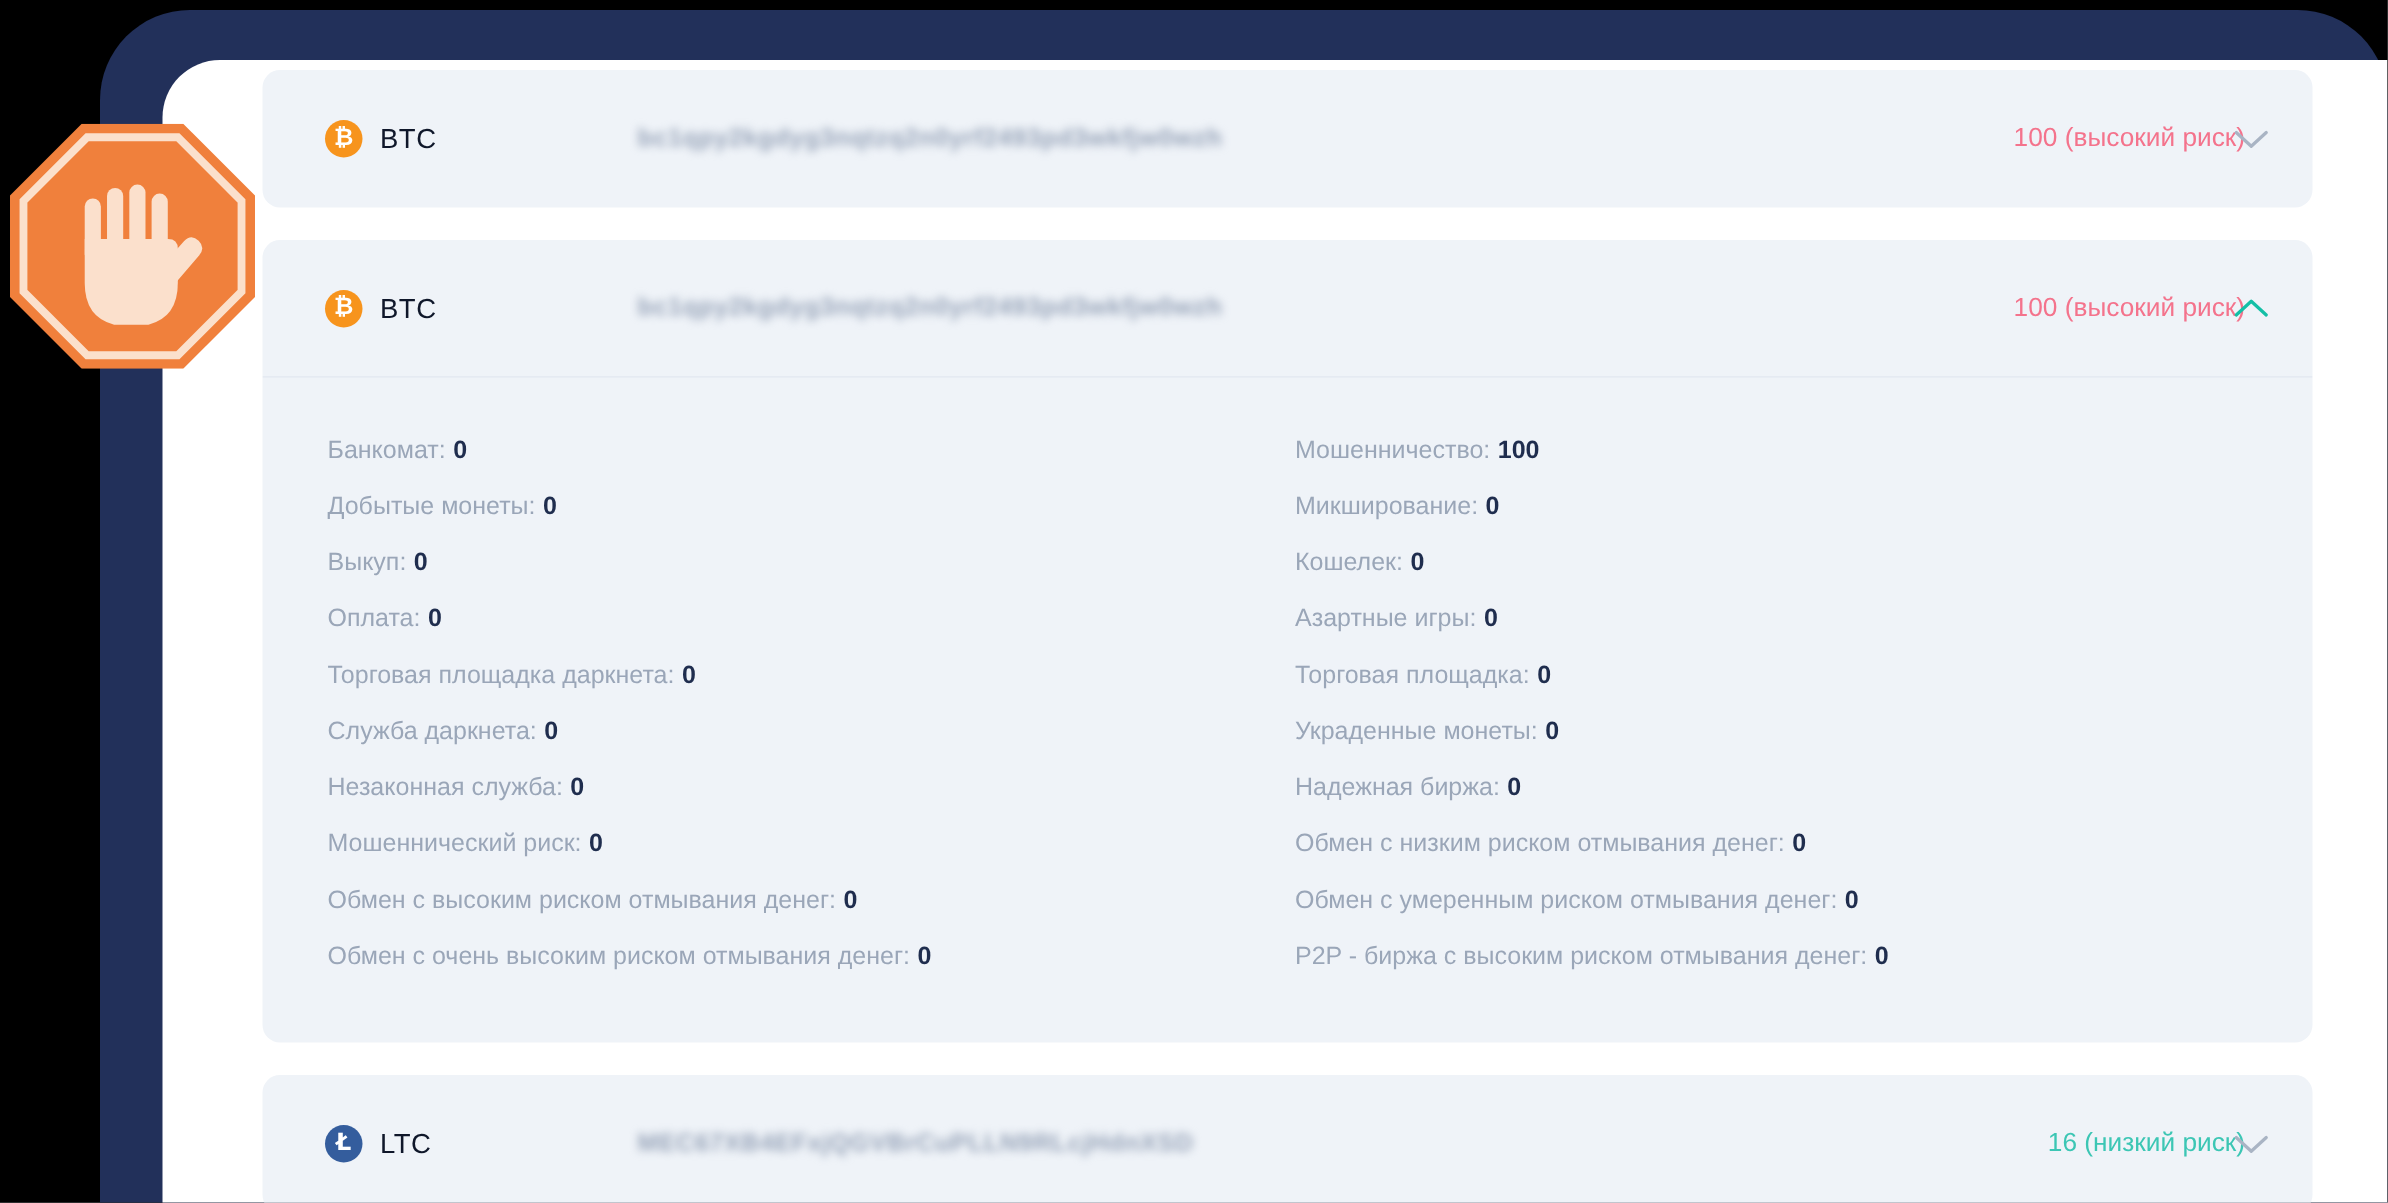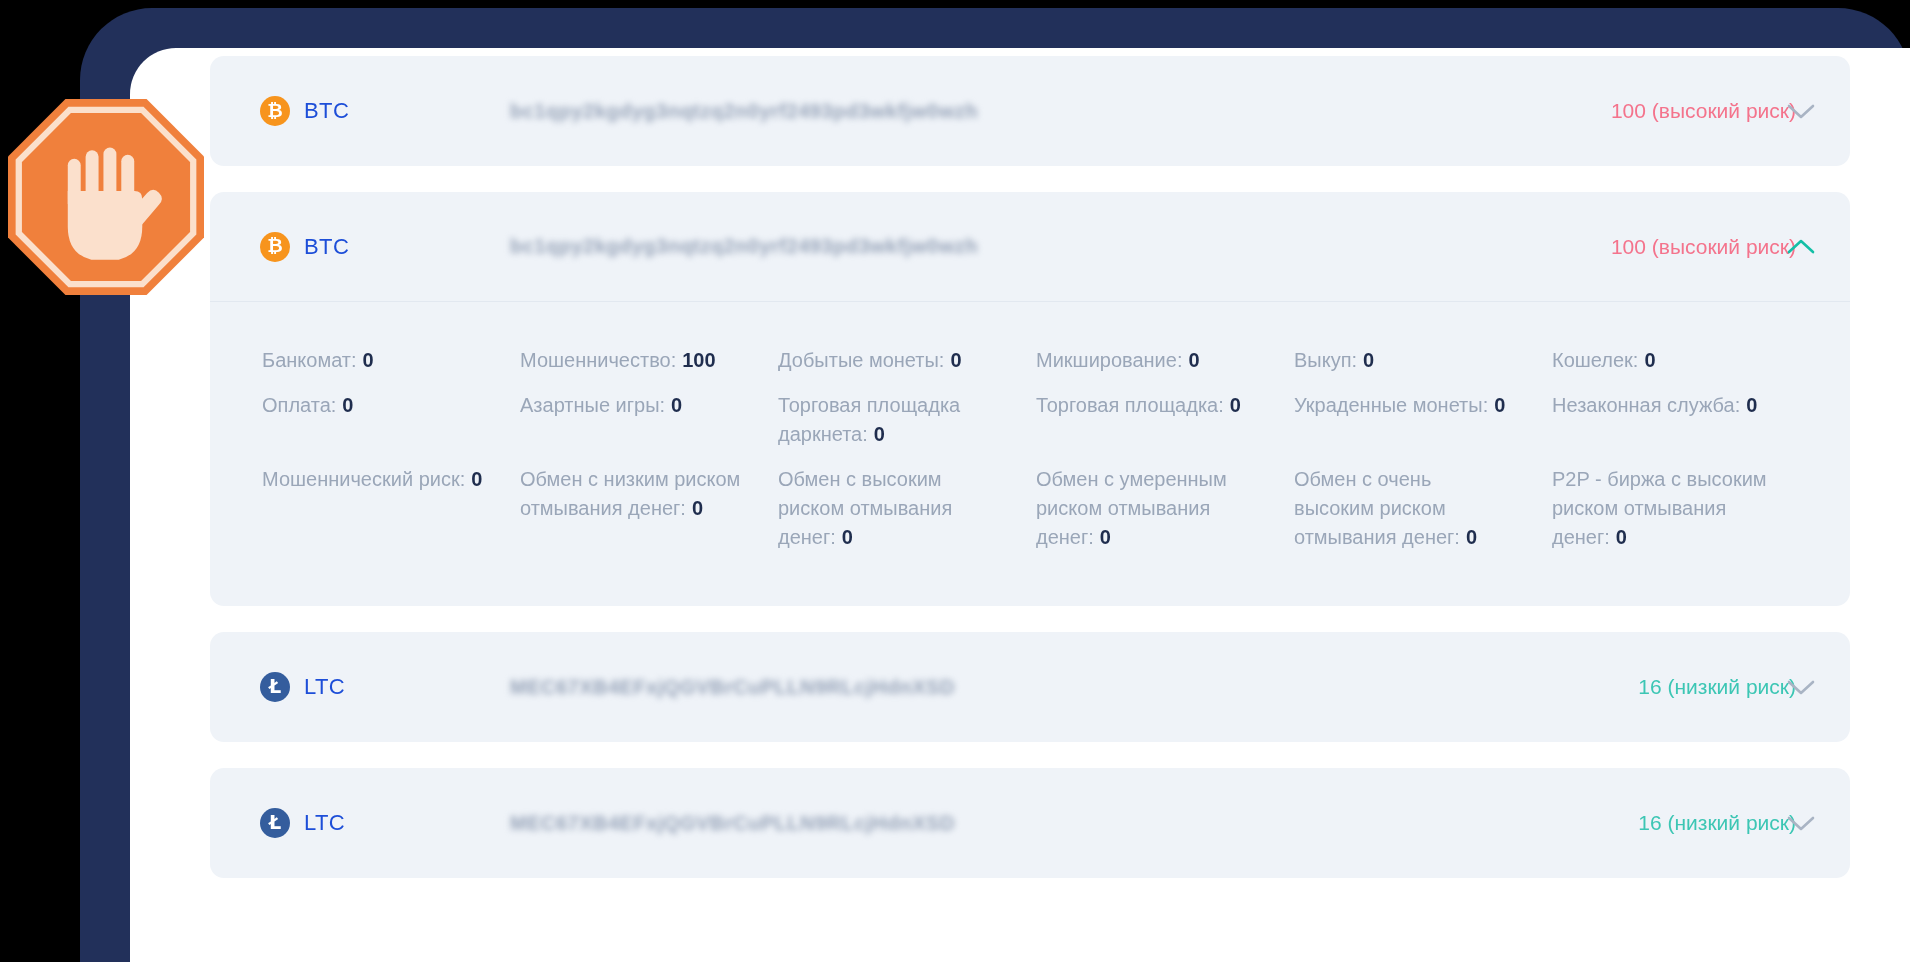--- a/index.html
+++ b/index.html
@@ -52,21 +52,21 @@
   }
   .coin-badge {
     width: 30px; height: 30px; border-radius: 50%;
     display: flex; align-items: center; justify-content: center;
     color: #fff; font-weight: 700; font-size: 19px; line-height: 1;
   }
   .coin-badge.btc { background: #F7941D; }
   .coin-badge.ltc { background: #345D9D; }
   .coin-badge .glyph { transform: translateY(-1px); font-family: "DejaVu Sans", sans-serif; }
   .coin-name {
-    font-size: 22px; color: #1d4ed8; letter-spacing: .4px;
+    font-size: 22px; color: #0f172a; letter-spacing: .4px;
   }
 
   .addr {
     flex: 1 1 auto;
     font-size: 20px;
     color: #96A3B8;
     font-weight: 700;
     letter-spacing: .5px;
     filter: blur(3.2px);
     white-space: nowrap;
@@ -90,21 +90,21 @@
     width: 42px; height: 42px;
     display: flex; align-items: center; justify-content: center;
     cursor: pointer;
   }
   .chev svg { display: block; }
 
   
   .card-body { padding: 36px 52px 46px 52px; }
   .grid {
     display: grid;
-    grid-template-columns: repeat(6, 1fr);
+    grid-template-columns: repeat(2, 1fr);
     column-gap: 12px;
     row-gap: 0;
   }
   .cell {
     font-size: 20px;
     line-height: 1.45;
     color: #9AA6B8;
     padding: 8px 24px 8px 0;
   }
   .cell .val {
@@ -169,22 +169,24 @@
               <div class="cell"><span>Банкомат:</span><span class="val">0</span></div>
               <div class="cell"><span>Мошенничество:</span><span class="val">100</span></div>
               <div class="cell"><span>Добытые монеты:</span><span class="val">0</span></div>
               <div class="cell"><span>Микширование:</span><span class="val">0</span></div>
               <div class="cell"><span>Выкуп:</span><span class="val">0</span></div>
               <div class="cell"><span>Кошелек:</span><span class="val">0</span></div>
               <div class="cell"><span>Оплата:</span><span class="val">0</span></div>
               <div class="cell"><span>Азартные игры:</span><span class="val">0</span></div>
               <div class="cell"><span>Торговая площадка даркнета:</span><span class="val">0</span></div>
               <div class="cell"><span>Торговая площадка:</span><span class="val">0</span></div>
+              <div class="cell"><span>Служба даркнета:</span><span class="val">0</span></div>
               <div class="cell"><span>Украденные монеты:</span><span class="val">0</span></div>
               <div class="cell"><span>Незаконная служба:</span><span class="val">0</span></div>
+              <div class="cell"><span>Надежная биржа:</span><span class="val">0</span></div>
               <div class="cell"><span>Мошеннический риск:</span><span class="val">0</span></div>
               <div class="cell"><span>Обмен с низким риском отмывания денег:</span><span class="val">0</span></div>
               <div class="cell"><span>Обмен с высоким риском отмывания денег:</span><span class="val">0</span></div>
               <div class="cell"><span>Обмен с умеренным риском отмывания денег:</span><span class="val">0</span></div>
               <div class="cell"><span>Обмен с очень высоким риском отмывания денег:</span><span class="val">0</span></div>
               <div class="cell"><span>P2P - биржа с высоким риском отмывания денег:</span><span class="val">0</span></div>
             </div>
           </div>
         </div>
         <div class="card">

